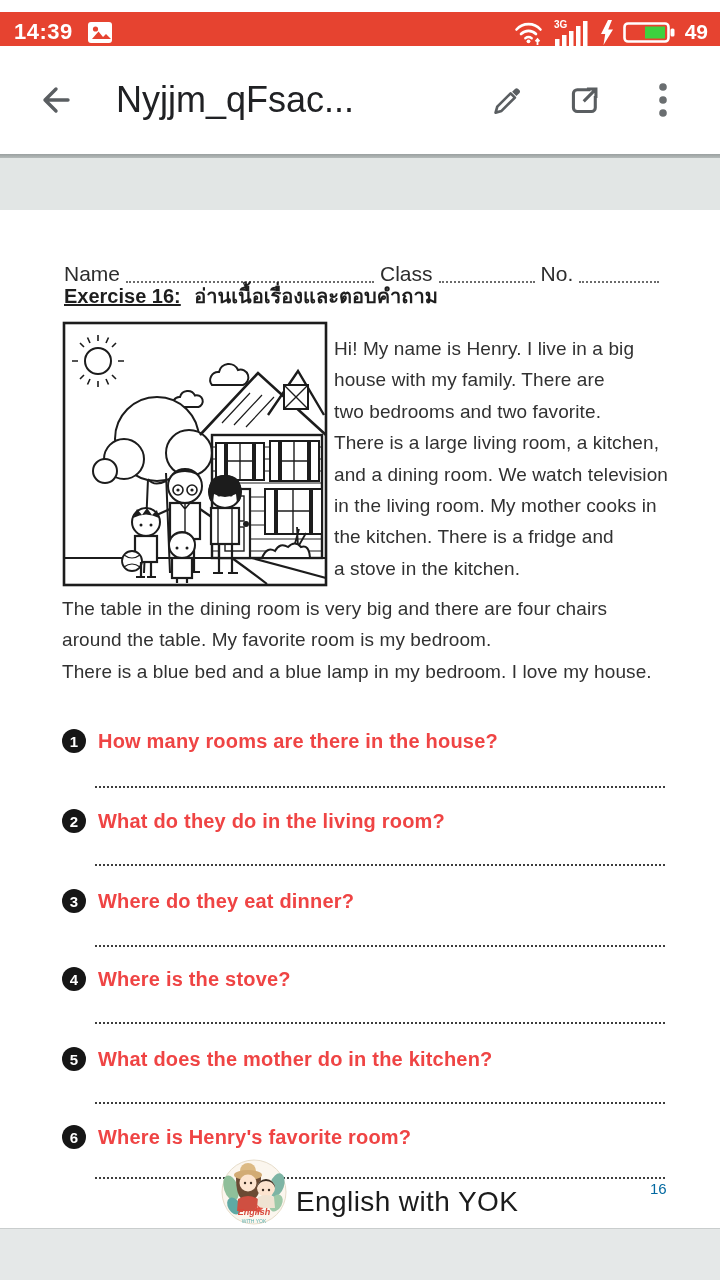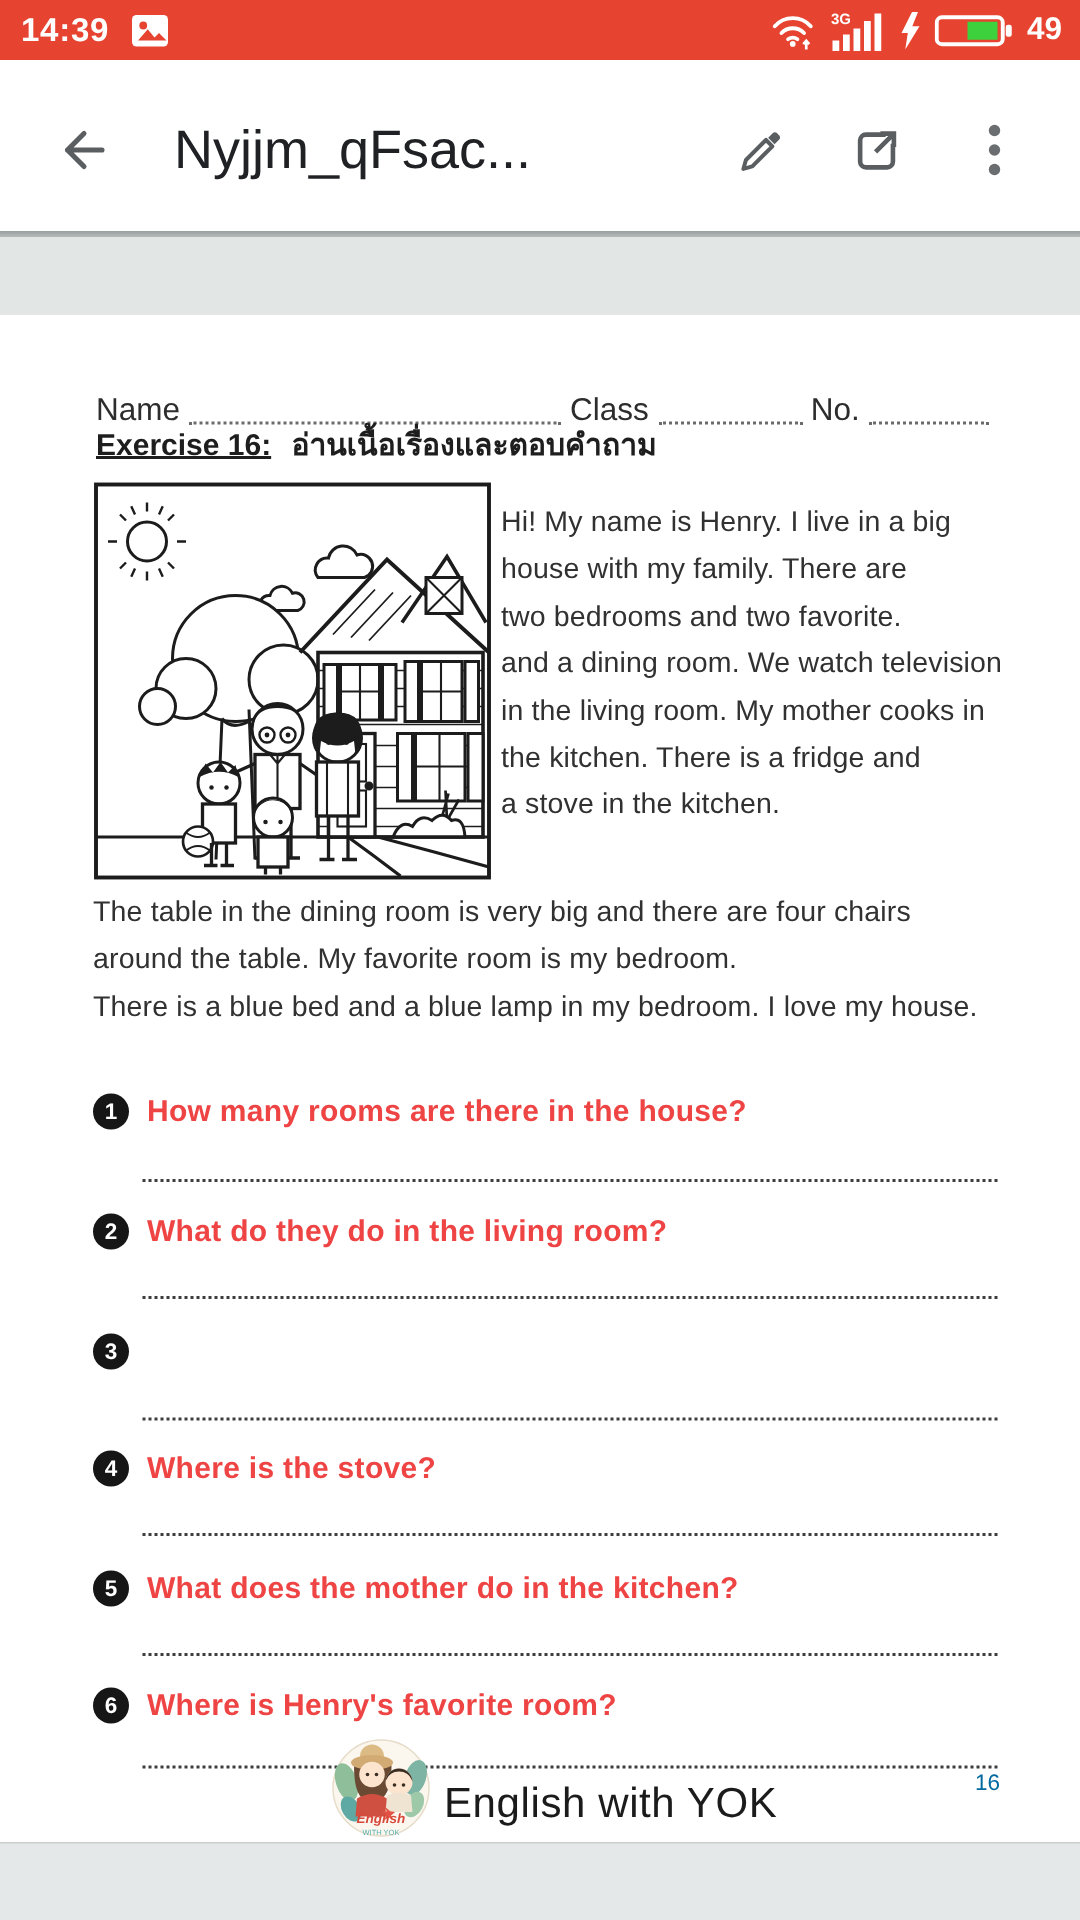--- a/index.html
+++ b/index.html
@@ -1,20 +1,20 @@
 <!DOCTYPE html>
 <html><head>
 <meta charset="utf-8">
 <style>
   html,body{margin:0;padding:0;background:#fff;}
   .screen{position:relative;width:720px;height:1280px;overflow:hidden;background:#ffffff;
           font-family:"Liberation Sans",sans-serif;}
 
   
-  .status-bar{position:absolute;left:0;top:0;width:720px;height:40px;background:#e64330;
+  .status-bar{position:absolute;left:0;top:12px;width:720px;height:40px;background:#e64330;
               display:flex;align-items:center;color:#fff;}
   .sb-time{font-size:22px;font-weight:700;margin-left:14px;letter-spacing:.5px;}
   .sb-left-icons{display:flex;align-items:center;margin-left:12px;}
   .sb-spacer{flex:1;}
   .sb-right{display:flex;align-items:center;gap:9px;margin-right:12px;}
   .sb-batt-num{font-size:21px;font-weight:700;}
 
   
   .toolbar{position:absolute;left:0;top:46px;width:720px;height:108px;background:#ffffff;
            display:flex;align-items:center;}
@@ -243,20 +243,21 @@
         <rect x="110" y="237" width="20" height="20" fill="#fff" stroke-width="2.2"></rect>
         <path d="M115 257 v5 M125 257 v5" stroke-width="2.2"></path>
       </g>
     </svg>
   </div>
 
   <div class="psg-side">
     <div>Hi! My name is Henry. I live in a big</div>
     <div>house with my family. There are</div>
     <div>two bedrooms and two favorite.</div>
+    <div>There is a large living room, a kitchen,</div>
     <div>and a dining room. We watch television</div>
     <div>in the living room. My mother cooks in</div>
     <div>the kitchen. There is a fridge and</div>
     <div>a stove in the kitchen.</div>
   </div>
 
   <div class="psg-main">
     <div>The table in the dining room is very big and there are four chairs</div>
     <div>around the table. My favorite room is my bedroom.</div>
     <div>There is a blue bed and a blue lamp in my bedroom. I love my house.</div>
@@ -269,20 +270,21 @@
   <div class="ans a1"></div>
 
   <div class="q q2">
     <span class="q-badge">2</span>
     <span class="q-text">What do they do in the living room?</span>
   </div>
   <div class="ans a2"></div>
 
   <div class="q q3">
     <span class="q-badge">3</span>
+    <span class="q-text">Where do they eat dinner?</span>
   </div>
   <div class="ans a3"></div>
 
   <div class="q q4">
     <span class="q-badge">4</span>
     <span class="q-text">Where is the stove?</span>
   </div>
   <div class="ans a4"></div>
 
   <div class="q q5">

